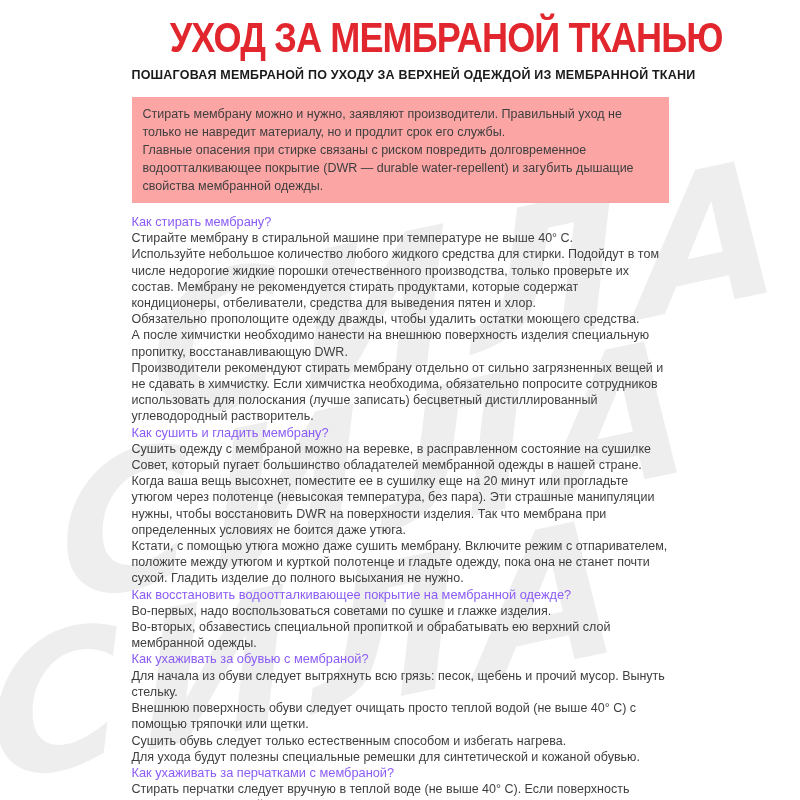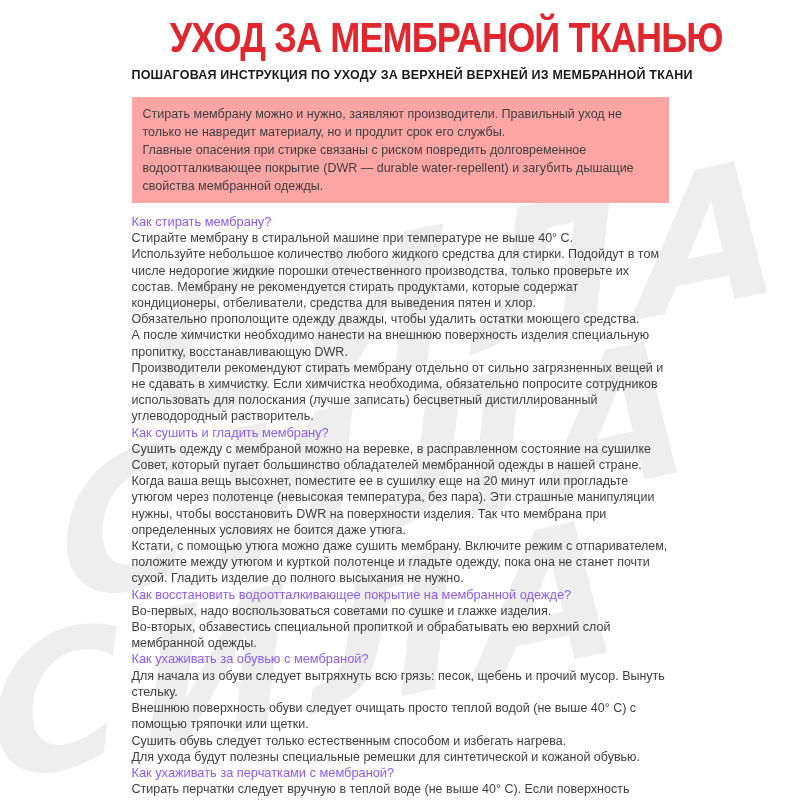--- a/index.html
+++ b/index.html
@@ -88,21 +88,21 @@
 <div class="page">
 
   <div class="wm wm1">СИЛА</div>
   <div class="wm wm2">СИЛА</div>
   <div class="wm wm3">СИЛА</div>
 
   <div class="content">
 
     <h1 class="title"><span class="title-inner">УХОД ЗА МЕМБРАНОЙ ТКАНЬЮ</span></h1>
 
-    <div class="subtitle">ПОШАГОВАЯ ИНСТРУКЦИЯ ПО УХОДУ ЗА ВЕРХНЕЙ ВЕРХНЕЙ ИЗ МЕМБРАННОЙ ТКАНИ</div>
+    <div class="subtitle">ПОШАГОВАЯ МЕМБРАНОЙ ПО УХОДУ ЗА ВЕРХНЕЙ ОДЕЖДОЙ ИЗ МЕМБРАННОЙ ТКАНИ</div>
 
     <div class="intro-box">
       <p>Стирать мембрану можно и нужно, заявляют производители. Правильный уход не только не навредит материалу, но и продлит срок его службы.</p>
       <p>Главные опасения при стирке связаны с риском повредить долговременное водоотталкивающее покрытие (DWR — durable water-repellent) и загубить дышащие свойства мембранной одежды.</p>
     </div>
 
     <div class="body-text">
 
       <section>
         <h2>Как стирать мембрану?</h2>

